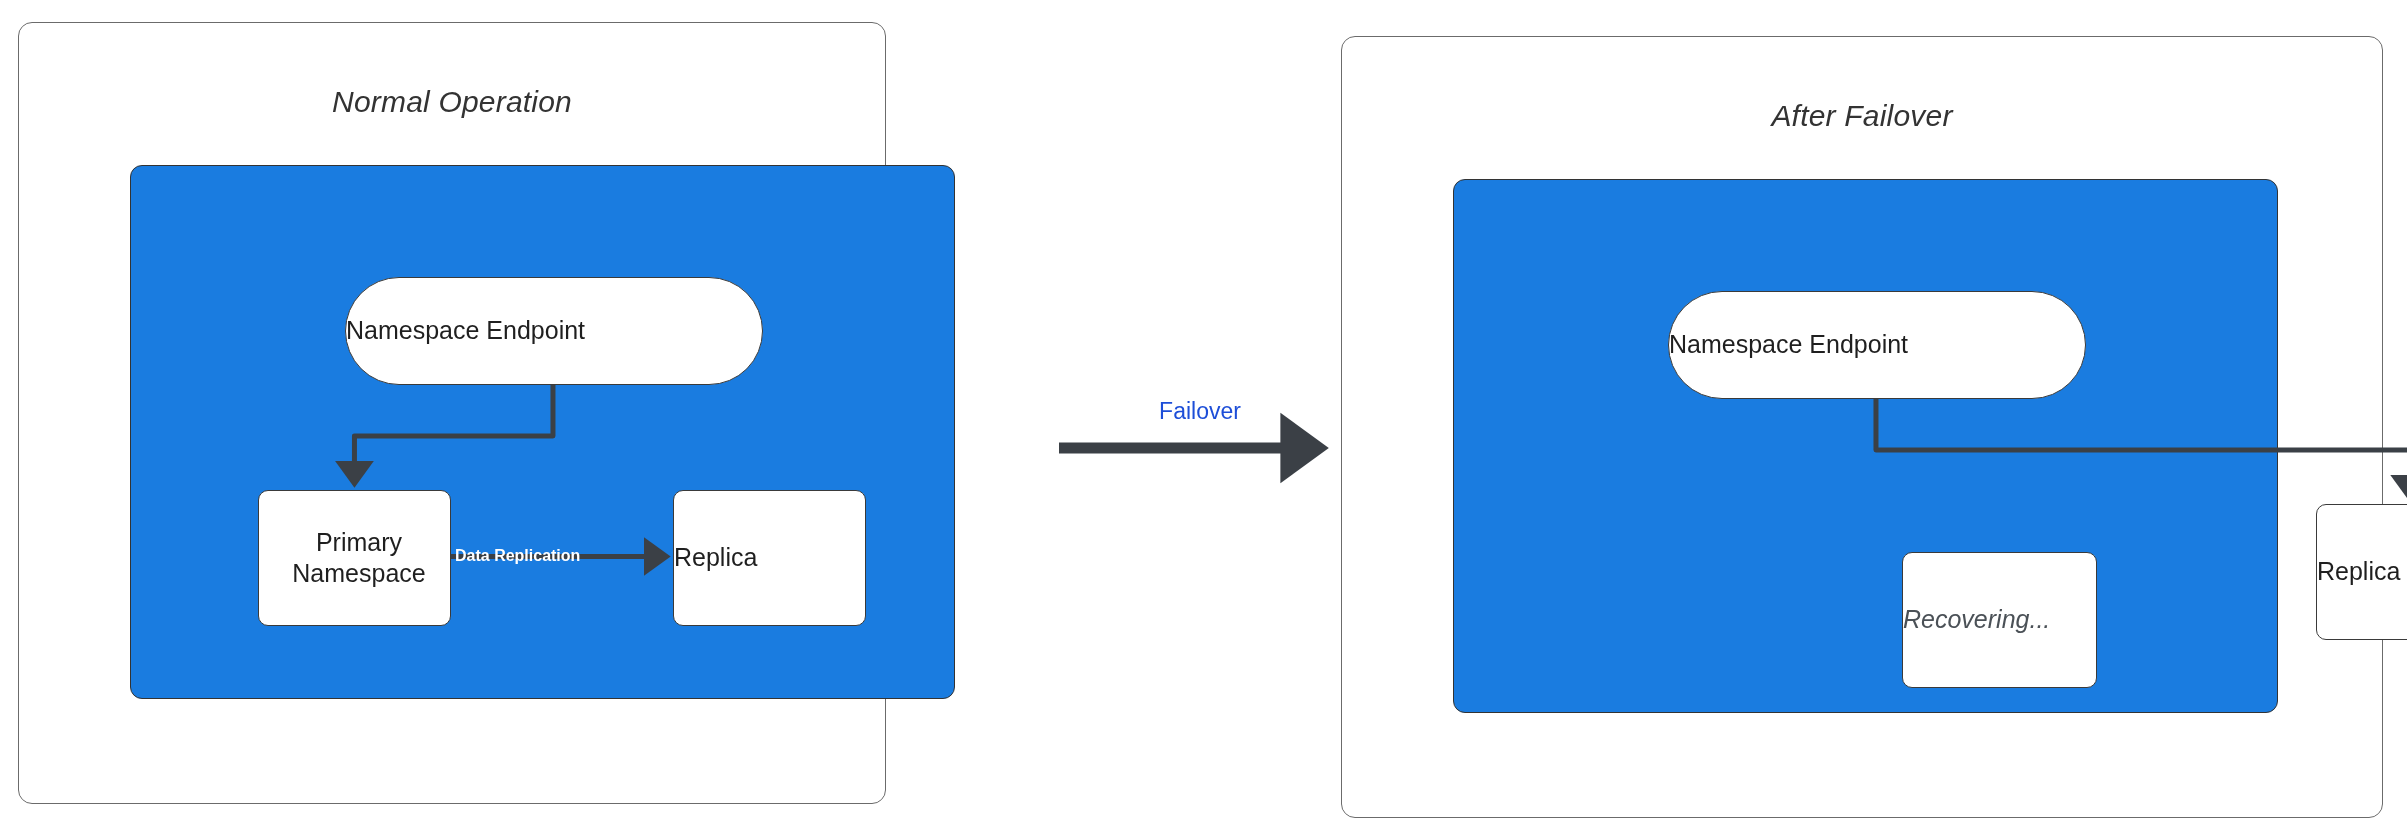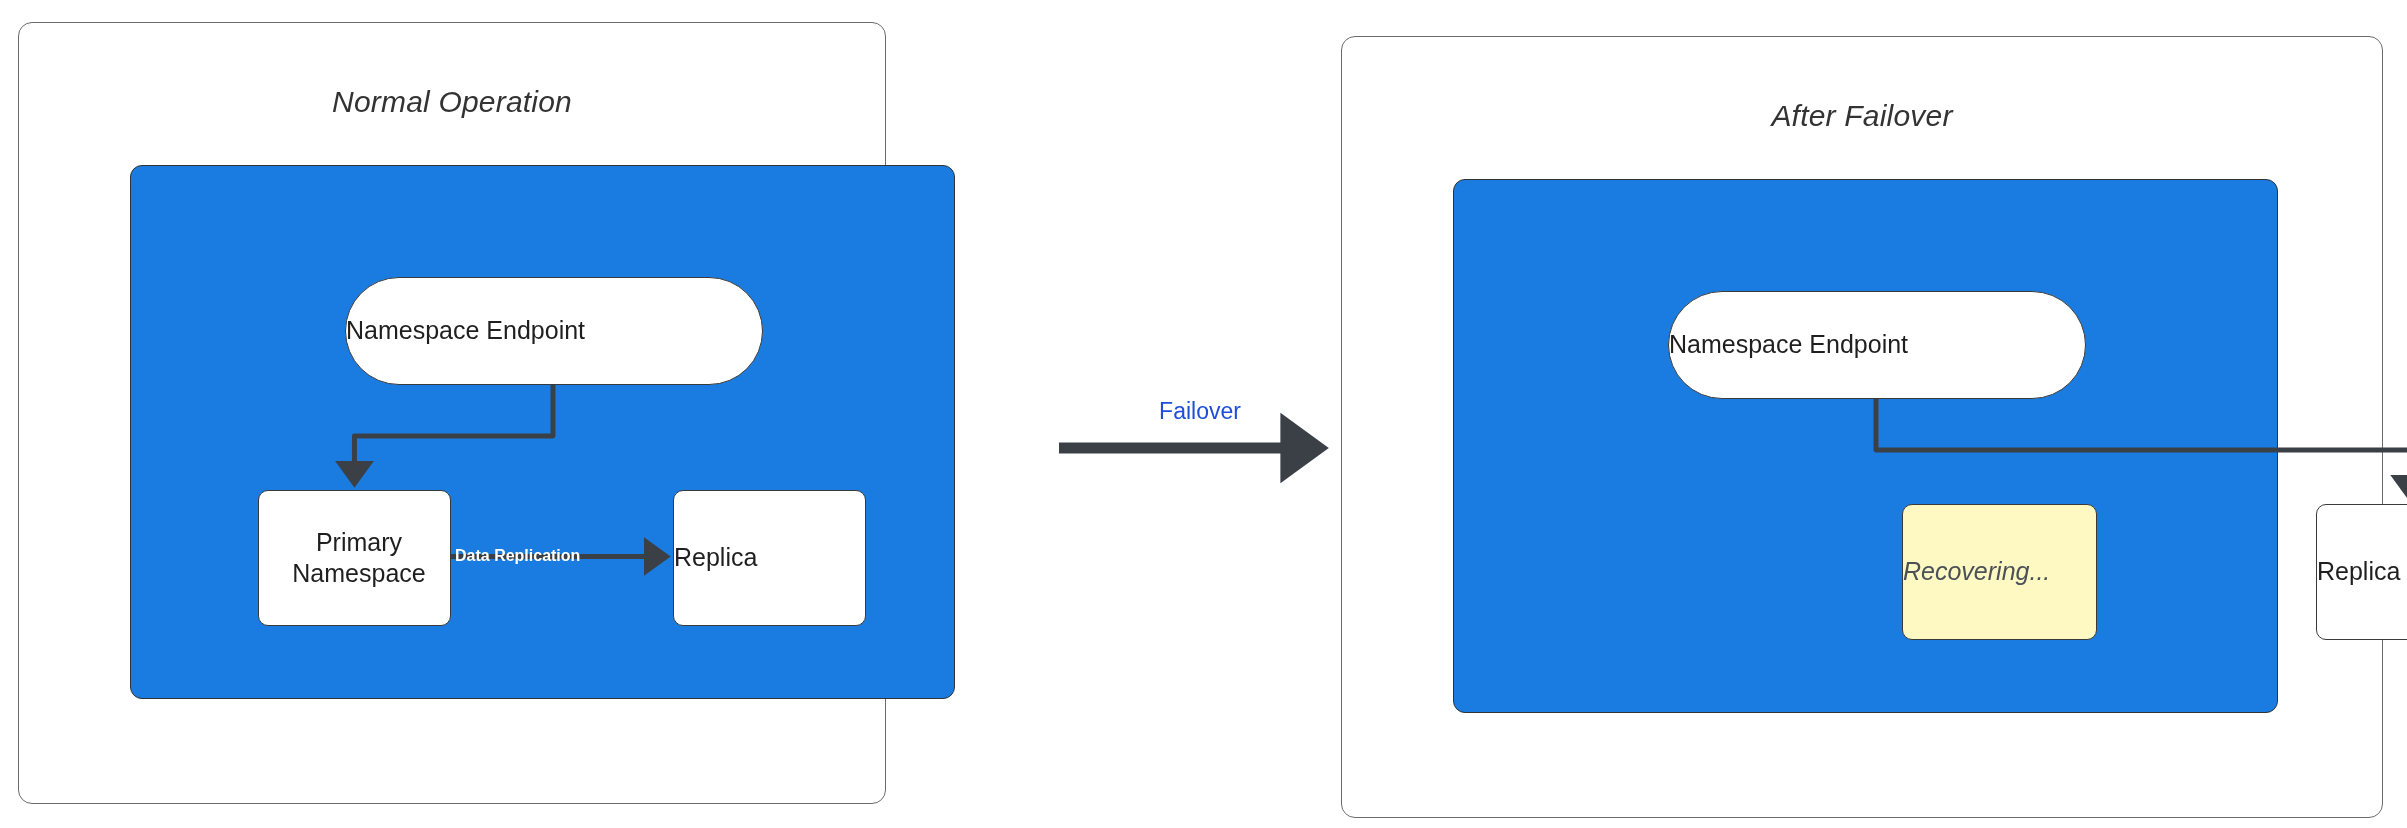--- a/index.html
+++ b/index.html
@@ -61,23 +61,24 @@
     justify-content: flex-start;
     text-align: center;
     color: #1f1f1f;
     font-size: 25px;
     line-height: 1.25;
     font-family: "Liberation Sans", sans-serif;
   }
   .node.pill { border-radius: 54px; }
   .node.rect { border-radius: 10px; }
   .node.recovering {
-    background: #fef9c3;
+    background: #ffffff;
     color: #4b5157;
     font-style: italic;
+    margin-top: 48px;
   }
 
   
   .n-endpoint { left: 214px; top: 111px; width: 418px; height: 108px; }
   .n-primary  { left: 127px; top: 324px; width: 193px; height: 136px; padding-left: 9px; }
   .n-replica-l{ left: 542px; top: 324px; width: 193px; height: 136px; }
   .n-recover  { left: 448px; top: 324px; width: 195px; height: 136px; }
   .n-replica-r{ left: 862px; top: 324px; width: 192px; height: 136px; }
 
   .edge-svg {

